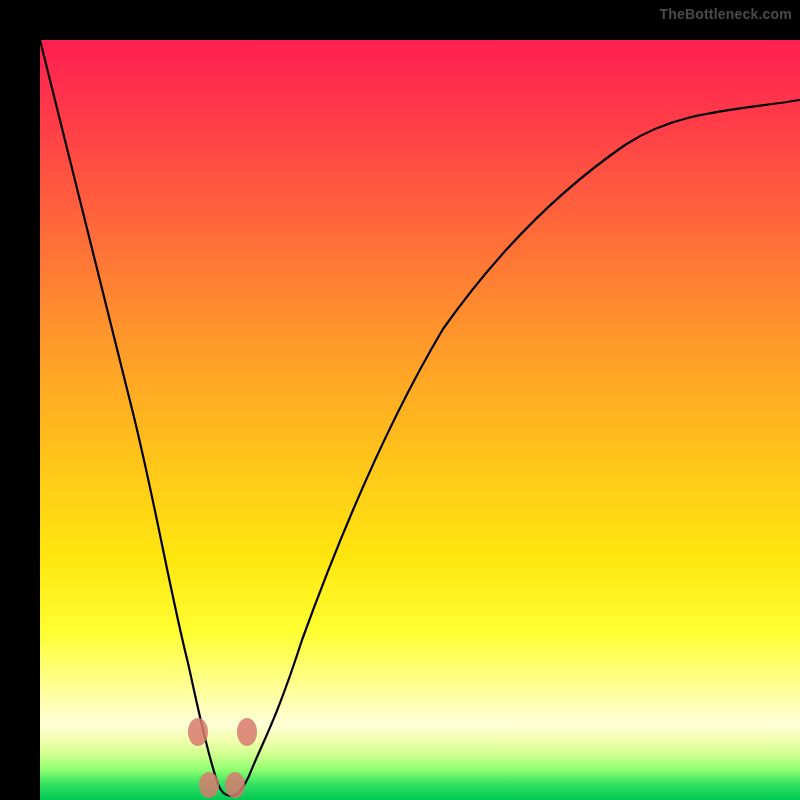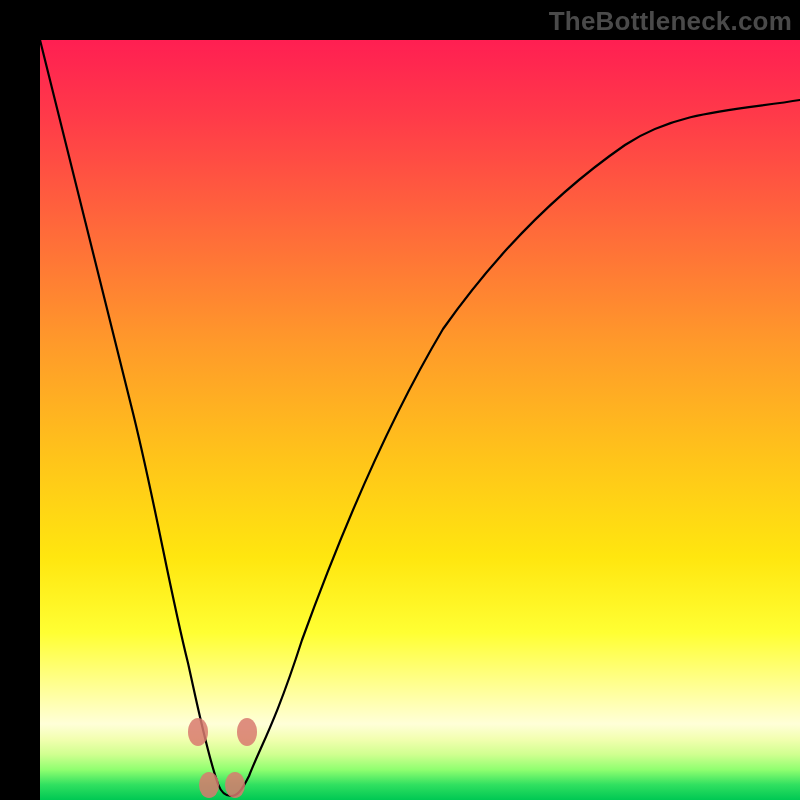--- a/index.html
+++ b/index.html
@@ -44,21 +44,21 @@
       #90ff70 96%,
       #30e060 98%,
       #00c853 100%
     );
   }
   .watermark {
     position: absolute;
     top: 6px;
     right: 8px;
     color: #4a4a4a;
-    font-size: 26px;
+    font-size: 14px;
     font-weight: 600;
     letter-spacing: 0.2px;
     user-select: none;
   }
   svg.curve {
     position: absolute;
     inset: 0;
     width: 100%;
     height: 100%;
   }

